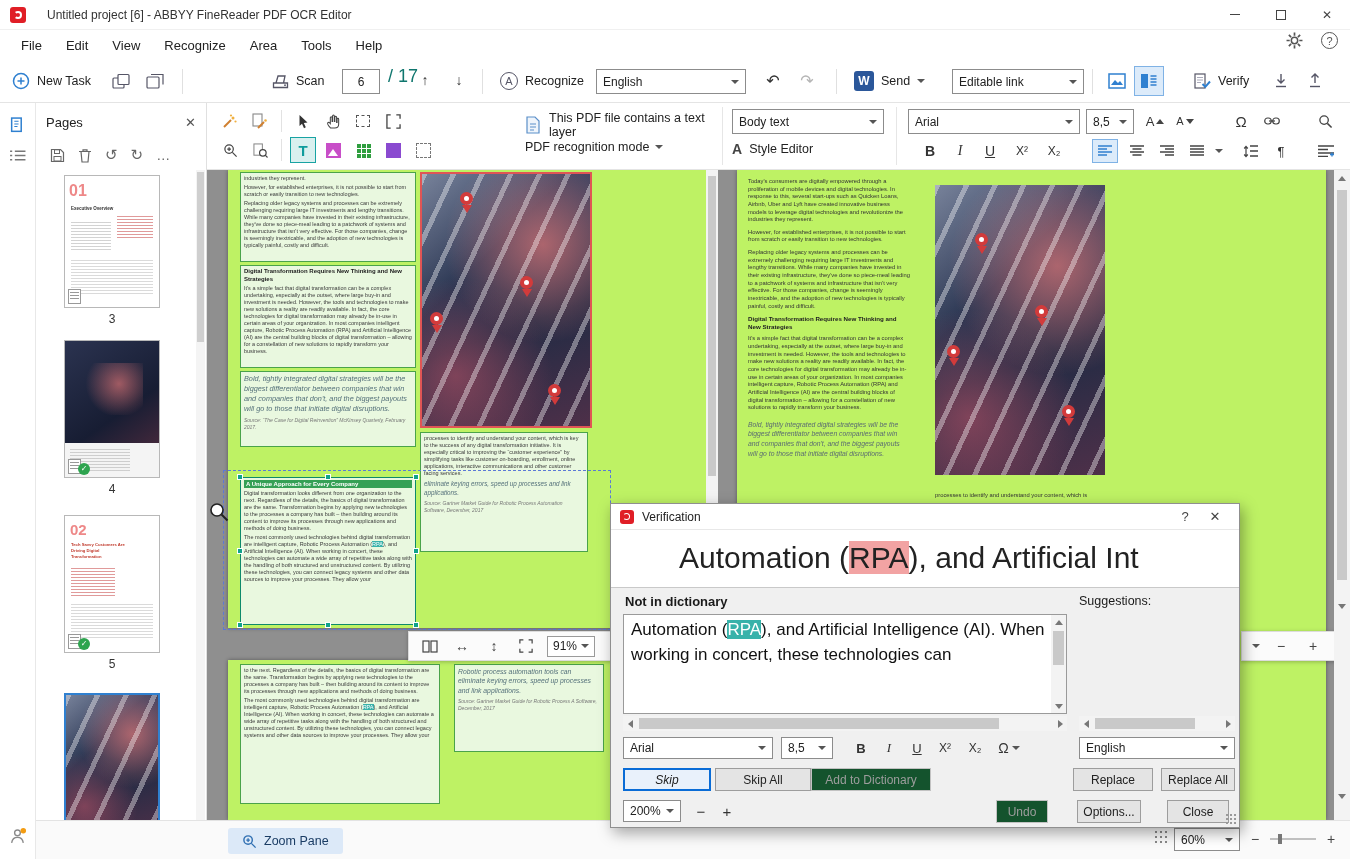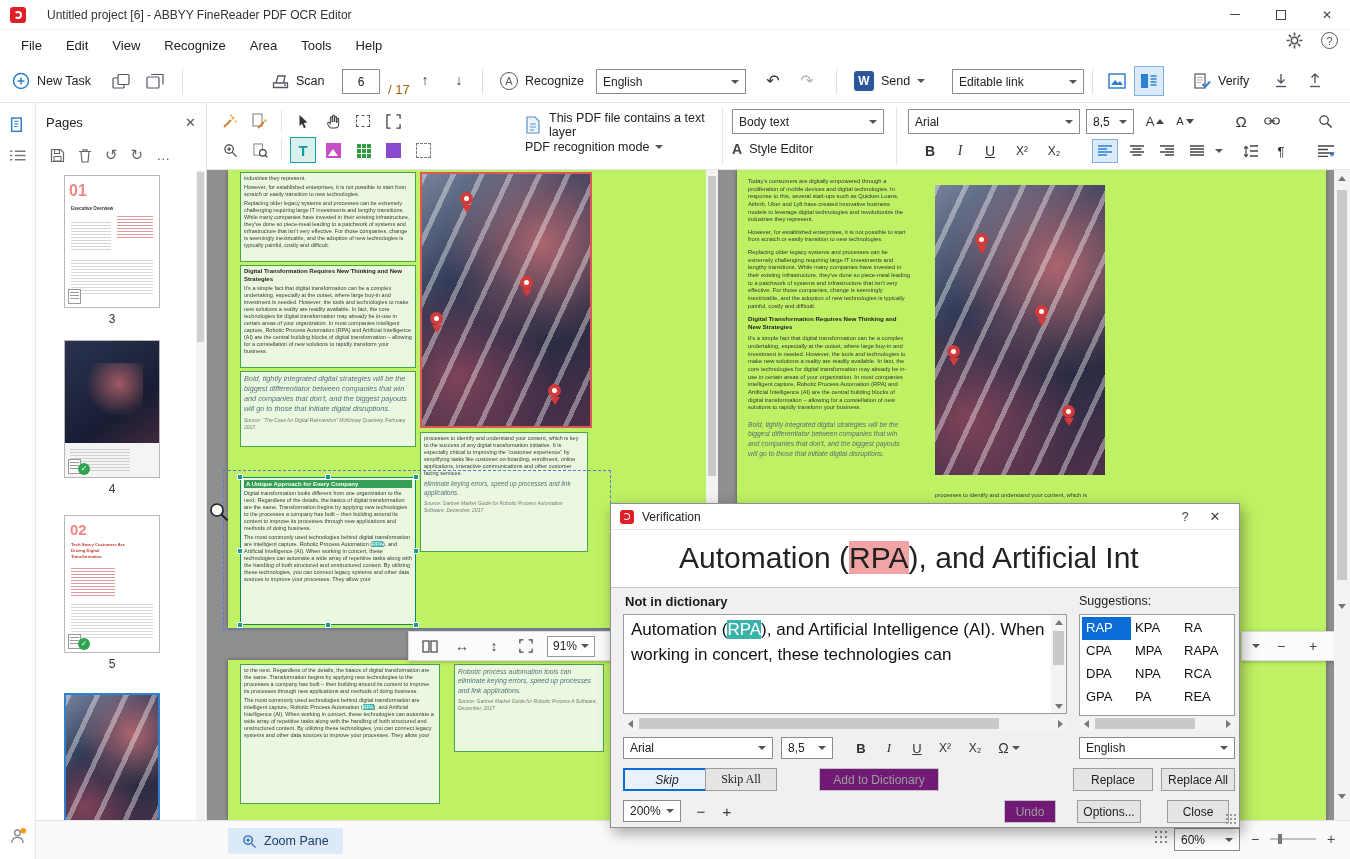--- a/index.html
+++ b/index.html
@@ -100,21 +100,21 @@
 .dialog{position:absolute;left:610px;top:503px;width:630px;height:325px;background:#f0f0f0;border:1px solid #8f8f8f;box-shadow:3px 5px 14px rgba(0,0,0,.35);z-index:50;}
 .dlg-title{position:absolute;left:0;top:0;right:0;height:26px;background:#fff;display:flex;align-items:center;padding:0 9px;border-bottom:1px solid #e8e8e8;}
 .dlg-preview{position:absolute;left:0;top:26px;right:0;height:58px;background:#fff;border-bottom:1px solid #c9c9c9;font-size:30px;color:#222;line-height:56px;padding-left:68px;white-space:nowrap;overflow:hidden;}
 .ctxbox{position:absolute;left:12px;top:110px;width:444px;height:100px;background:#fff;border:1px solid #9a9a9a;padding:3px 7px;font-size:17px;line-height:1.45;color:#111;overflow:hidden;}
 .sugbox{position:absolute;left:468px;top:110px;width:156px;height:102px;background:#fff;border:1px solid #9a9a9a;overflow:hidden;padding:2px;}
 .suggrid{display:grid;grid-template-rows:repeat(4,23px);grid-auto-flow:column;grid-auto-columns:49px;}
 .sug{font-size:13px;padding:3px 4px;white-space:nowrap;color:#111;}
 .sug.sel{background:#0a6cd6;color:#fff;}
 .dbtn{position:absolute;display:flex;align-items:center;justify-content:center;background:#e4e4e4;border:1px solid #9d9d9d;font-size:12px;color:#222;height:23px;}
 .dbtn.primary{background:#e9f1fb;border:1px solid #0a6cd6;box-shadow:inset 0 0 0 1px #0a6cd6;}
-.dbtn.disabled{color:#9d9d9d;background:#701a75;border-color:#c2c2c2;margin-left:8px;}
+.dbtn.disabled{color:#9d9d9d;background:#14532d;border-color:#c2c2c2;}
 .dcombo{position:absolute;display:flex;align-items:center;background:#fff;border:1px solid #8c8c8c;padding:0 6px;font-size:12px;height:22px;color:#222;}
 .fchar{position:absolute;width:24px;height:22px;display:flex;align-items:center;justify-content:center;font-size:13px;color:#333;}
 .grip{position:absolute;right:2px;bottom:2px;width:12px;height:12px;background:radial-gradient(circle at 2px 2px,#9a9a9a 1px,transparent 1.4px);background-size:4px 4px;}
 .alsvg{display:block;}
 </style>
 </head>
 <body>
 
 <div class="app">
 
@@ -197,21 +197,21 @@
           <svg width="17" height="15" viewBox="0 0 17 15">
             <path d="M1.5 9h14v4.5h-14Z M4 9 L6 2h7l-1.5 7" fill="none" stroke="#556" stroke-width="1.3"></path>
             <circle cx="13" cy="11.2" r="0.9" fill="#556"></circle>
           </svg>
         </span>
       <span>Scan</span>
     </div>
     <div class="combo" style="left:342px;top:9px;width:38px;height:25px;justify-content:center;">
       <span>6</span>
     </div>
-    <span class="abs" style="left:388px;top:22px;font-size:13px;color:#a16207;">/ 17</span>
+    <span class="abs" style="left:388px;top:6px;font-size:18px;color:#0f766e;">/ 17</span>
     <div class="spin" style="left:412px;">
         <span>↑</span>
       </div>
     <div class="spin" style="left:446px;">
         <span>↓</span>
       </div>
     <div class="vsep" style="left:482px;"></div>
     <div class="tbtn" style="left:500px;">
       <span style="width:18px;height:18px;border:1.4px solid #556;border-radius:50%;display:flex;align-items:center;justify-content:center;font-size:11px;color:#556;">A</span>
       <span>Recognize</span>
@@ -734,40 +734,20 @@
       <div class="sbarr" style="left:0;top:0;width:14px;height:15px;">
           <span class="tri-l"></span>
         </div>
       <div class="sbthumb" style="left:16px;top:2px;width:360px;height:11px;"></div>
       <div class="sbarr" style="left:430px;top:0;width:14px;height:15px;">
           <span class="tri-r"></span>
         </div>
     </div>
 
     <div style="position:absolute;left:468px;top:90px;font-size:12.5px;color:#1a1a1a;">Suggestions:</div>
-    <div class="sugbox">
-      <div class="suggrid">
-        <div class="sug sel">RAP</div>
-        <div class="sug">CPA</div>
-        <div class="sug">DPA</div>
-        <div class="sug">GPA</div>
-        <div class="sug">KPA</div>
-        <div class="sug">MPA</div>
-        <div class="sug">NPA</div>
-        <div class="sug">PA</div>
-        <div class="sug">RA</div>
-        <div class="sug">RAPA</div>
-        <div class="sug">RCA</div>
-        <div class="sug">REA</div>
-        <div class="sug">R</div>
-        <div class="sug">R</div>
-        <div class="sug">R</div>
-        <div class="sug">R</div>
-      </div>
-    </div>
     <div class="sbtrack" style="left:468px;top:212px;width:156px;height:15px;">
       <div class="sbarr" style="left:0;top:0;width:14px;height:15px;">
           <span class="tri-l"></span>
         </div>
       <div class="sbthumb" style="left:16px;top:2px;width:100px;height:11px;"></div>
       <div class="sbarr" style="left:142px;top:0;width:14px;height:15px;">
           <span class="tri-r"></span>
         </div>
     </div>
     <div class="dcombo" style="left:468px;top:233px;width:156px;">
@@ -787,21 +767,21 @@
     <div class="fchar" style="left:266px;top:233px;font-style:italic;font-family:'Liberation Serif',serif;">I</div>
     <div class="fchar" style="left:294px;top:233px;text-decoration:underline;">U</div>
     <div class="fchar" style="left:322px;top:233px;font-size:12px;">X²</div>
     <div class="fchar" style="left:352px;top:233px;font-size:12px;">X₂</div>
     <div class="fchar" style="left:382px;top:233px;font-size:14px;width:32px;">
         <span>Ω</span>
         <span class="chev2" style="margin-left:3px;"></span>
       </div>
 
     <div class="dbtn primary" style="left:12px;top:264px;width:88px;font-style:italic;">Skip</div>
-    <div class="dbtn" style="left:94px;top:264px;width:72px;font-family:Liberation Serif, serif;">Skip All</div>
+    <div class="dbtn" style="left:104px;top:264px;width:96px;">Skip All</div>
     <div class="dbtn disabled" style="left:200px;top:264px;width:120px;">Add to Dictionary</div>
     <div class="dbtn" style="left:462px;top:264px;width:80px;">Replace</div>
     <div class="dbtn" style="left:550px;top:264px;width:74px;">Replace All</div>
 
     <div class="dcombo" style="left:12px;top:296px;width:58px;">
       <span>200%</span>
         <span class="chev"></span>
     </div>
     <div class="fchar" style="left:78px;top:296px;font-size:15px;">−</div>
     <div class="fchar" style="left:104px;top:296px;font-size:15px;">+</div>

